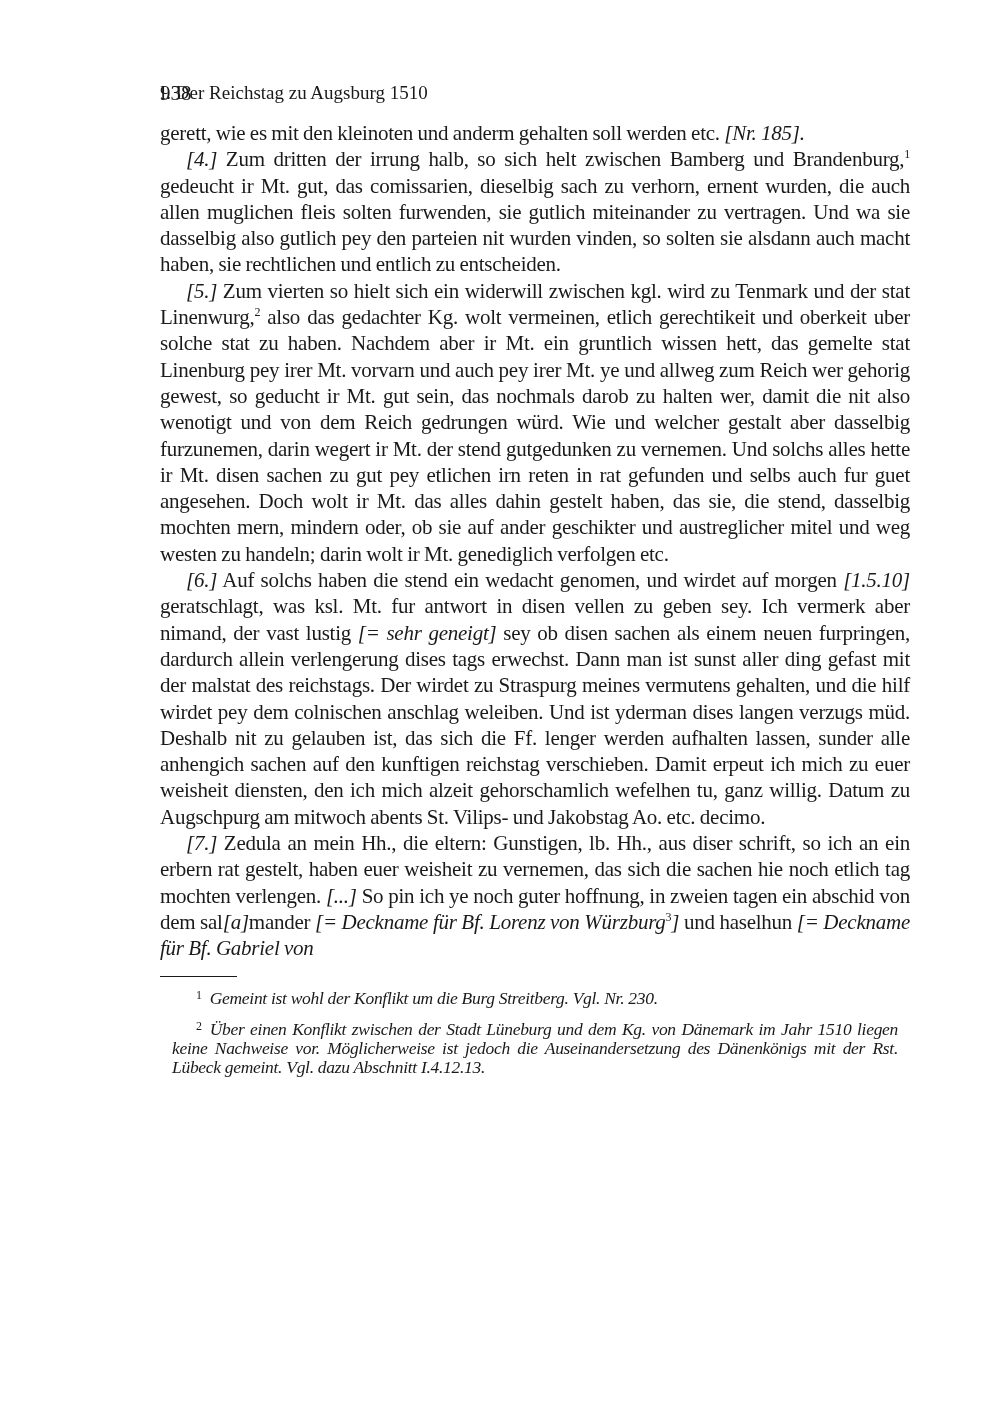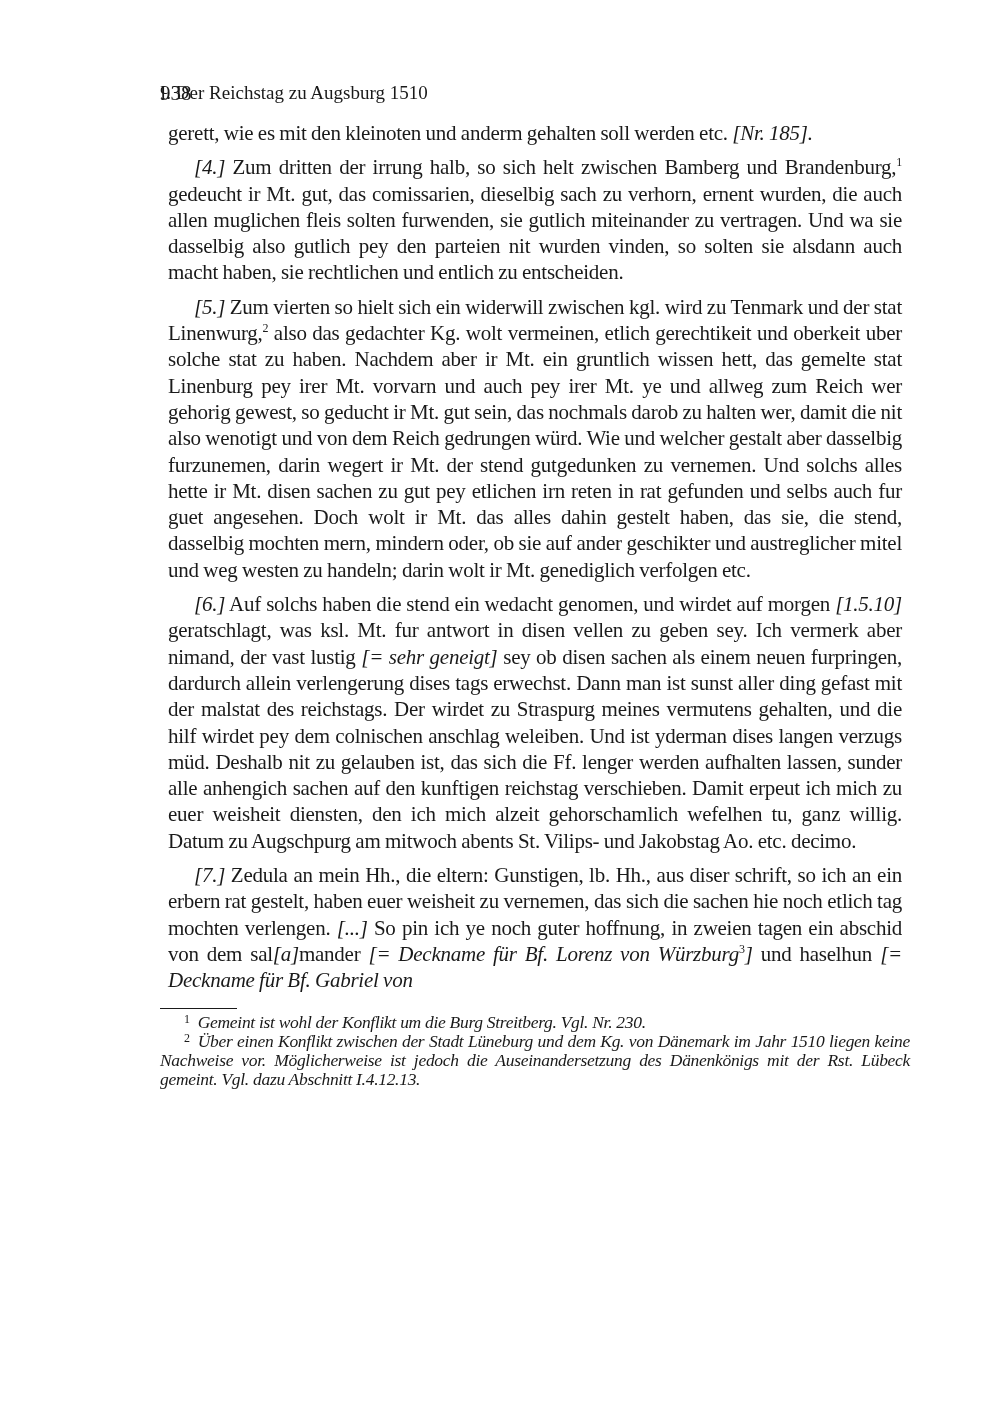--- a/index.html
+++ b/index.html
@@ -4,28 +4,28 @@
 <style>
   html, body { margin: 0; padding: 0; background: #ffffff; }
   body { width: 1004px; height: 1418px; position: relative; overflow: hidden;
          font-family: "Liberation Serif", "DejaVu Serif", serif; color: #1a1a1a; }
   .page { position: absolute; left: 160px; top: 76px; width: 750px; }
   .running-head { position: relative; height: 34px; font-size: 20px; line-height: 34px; }
   .page-number { position: absolute; left: 0; top: 0; font-size: 21px; }
   .running-title { position: absolute; left: 0; right: 0; text-align: left; font-size: 19px; }
   .body-text { margin-top: 10px; font-size: 21px; line-height: 26.3px; text-align: justify;
                hyphens: manual; letter-spacing: -0.25px; word-spacing: -0.5px; }
-  .para { margin: 8px; text-indent: 0; }
+  .para { margin: 0; text-indent: 0; }
   .para.indent { text-indent: 26px; }
   .it { font-style: italic; }
   sup { font-size: 12px; line-height: 0; vertical-align: 8px; }
   .fn-rule { width: 77px; border-top: 1px solid #1a1a1a; margin-top: 14px; }
   .footnotes { margin-top: 4px; font-size: 17.5px; line-height: 19.2px; font-style: italic;
                text-align: justify; letter-spacing: -0.3px; }
-  .fn { margin: 0; text-indent: 24px; }
+  .fn { margin: 12px; text-indent: 24px; }
   .fn-num { font-style: normal; font-size: 12px; vertical-align: 5px; line-height: 0; margin-right: 8px; }
 </style>
 </head>
 <body>
 
 <div class="page">
   <div class="running-head">
     <span class="page-number">938</span>
     <span class="running-title">I. Der Reichstag zu Augsburg 1510</span>
   </div>

